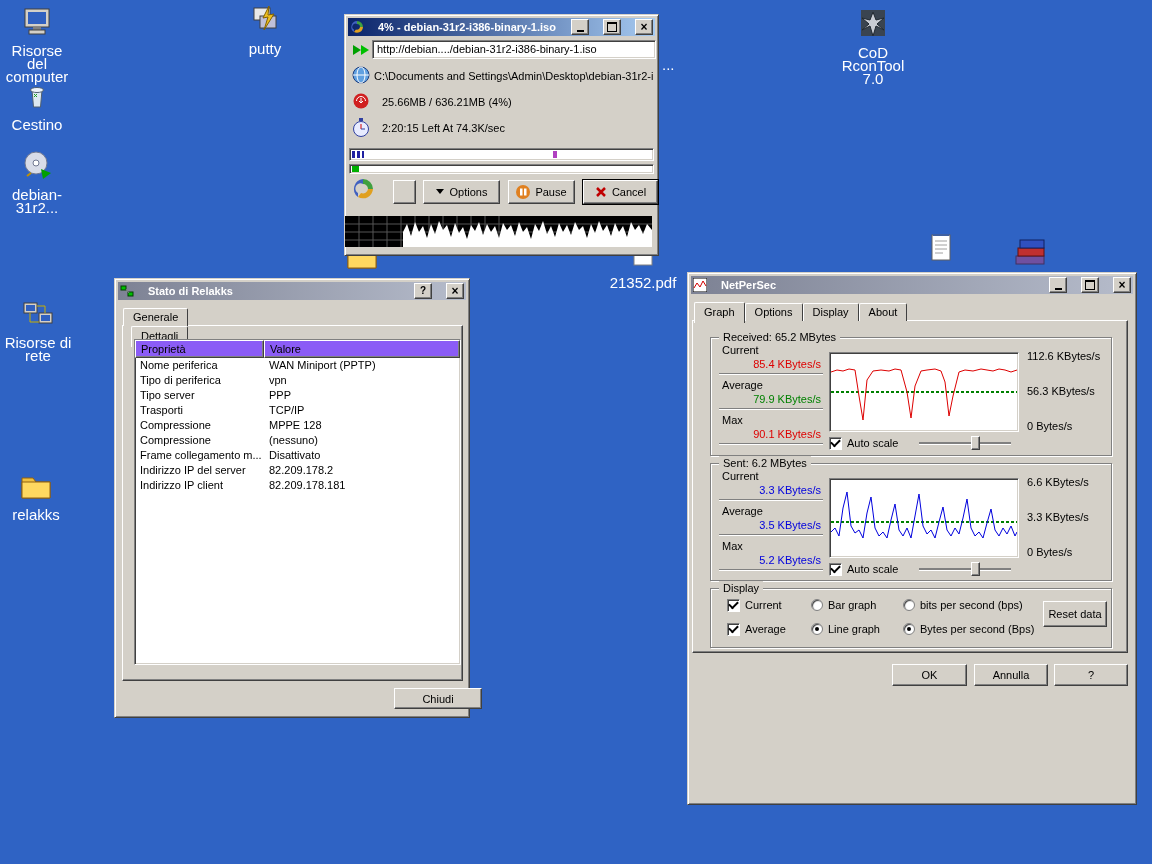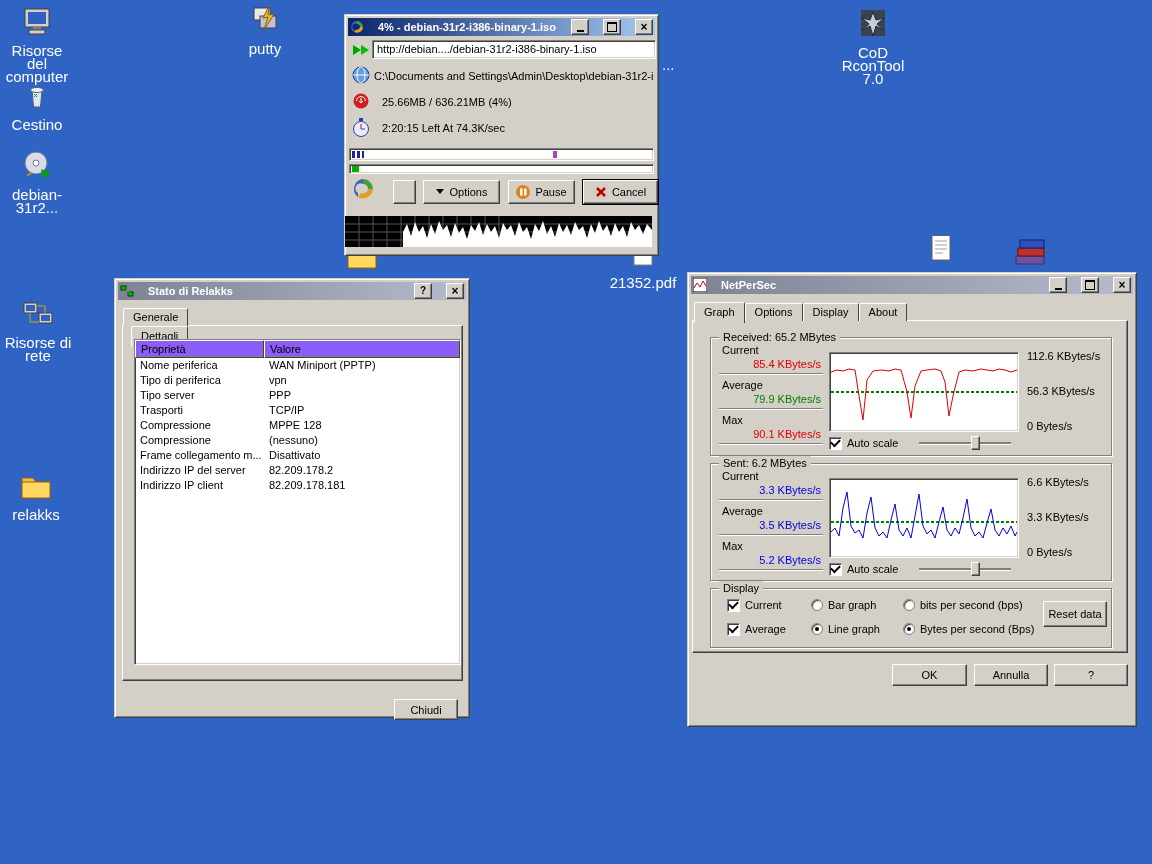--- a/index.html
+++ b/index.html
@@ -328,26 +328,26 @@
       <div class="lvrow">
           <span class="lvc1">Indirizzo IP del server</span>
           <span class="lvc2">82.209.178.2</span>
         </div>
       <div class="lvrow">
           <span class="lvc1">Indirizzo IP client</span>
           <span class="lvc2">82.209.178.181</span>
         </div>
     </div>
 
-    <div class="b95" style="left:279px;top:420px;width:64px;height:21px;align-items:center;">
+    <div class="b95" style="left:279px;top:409px;width:88px;height:21px;align-items:center;">
       <span>Chiudi</span>
     </div>
   </div>
 
-  <div class="win" style="left:687px;top:272px;width:450px;height:455px;z-index:20;padding-left:43px;">
+  <div class="win" style="left:687px;top:272px;width:450px;height:533px;z-index:20;padding-left:43px;">
     <div class="titlebar inactive">
       <svg width="14" height="14">
           <rect x="0" y="0" width="14" height="14" fill="#fff" stroke="#000"></rect>
           <polyline points="1,10 4,5 7,9 10,3 13,8" stroke="#d00000" fill="none"></polyline>
         </svg>
       <span class="ttext">NetPerSec</span>
       <span class="capbtn">
           <span class="gl-min"></span>
         </span>
       <span class="capbtn">

